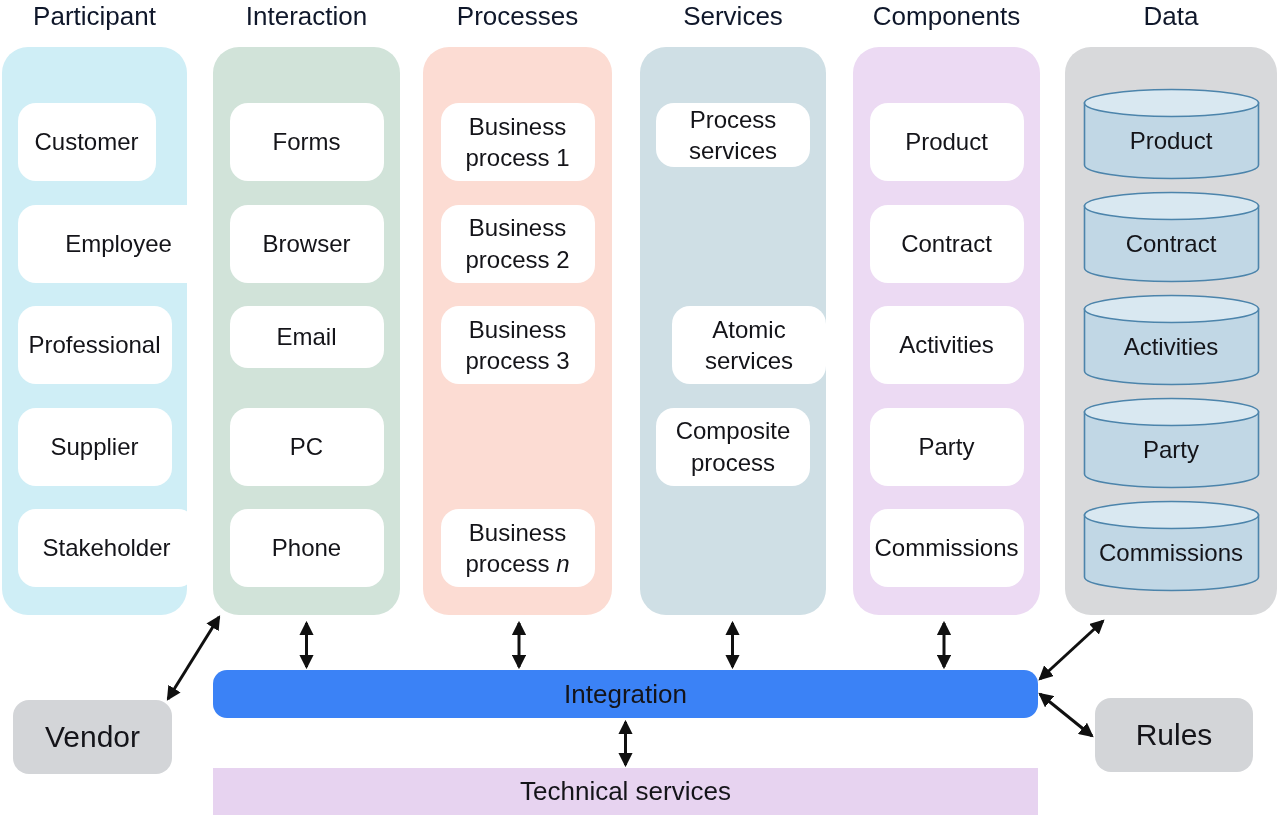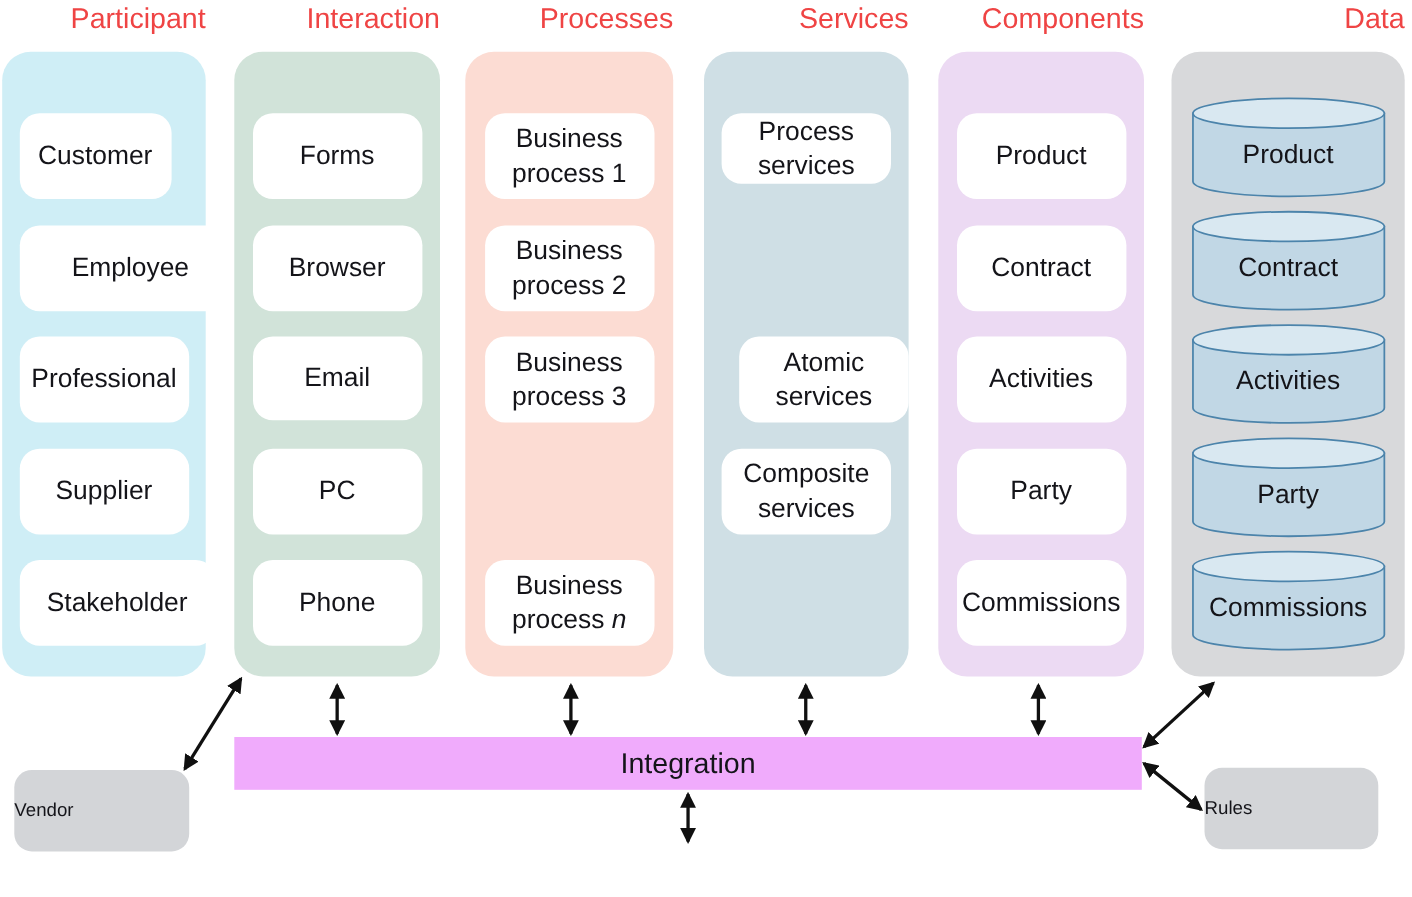--- a/index.html
+++ b/index.html
@@ -10,23 +10,23 @@
     background: #ffffff;
     overflow: hidden;
     font-family: "Liberation Sans", "DejaVu Sans", sans-serif;
     color: #141419;
   }
   .col-header {
     position: absolute;
     top: 0;
     height: 32px;
     line-height: 32px;
-    text-align: right;
+    text-align: center;
     font-size: 26px;
-    color: #ef4444;
+    color: #0f172a;
     white-space: nowrap;
   }
   .column {
     position: absolute;
     top: 47px;
     height: 568px;
     border-radius: 26px;
   }
   .item-box {
     position: absolute;
@@ -60,21 +60,22 @@
     justify-content: center;
     font-size: 26px;
   }
   .bar-integration { top: 670px; height: 48px; }
   .bar-technical  { top: 768px; height: 47px; }
   .side-box {
     position: absolute;
     border-radius: 16px;
     display: flex;
     align-items: center;
-    font-size: 17px;
+    justify-content: center;
+    font-size: 30px;
   }
   .side-vendor { left: 13px;  top: 700px; width: 159px; height: 74px; }
   .side-rules  { left: 1095px; top: 698px; width: 158px; height: 74px; }
   .arrows { position: absolute; left: 0; top: 0; pointer-events: none; }
 </style>
 </head>
 <body>
 
 <div class="canvas" style="color: rgb(20, 20, 25);">
 
@@ -83,41 +84,41 @@
       <div class="column" style="left: 2px; width: 185px; background: rgb(207, 238, 246);"></div>
       <div class="item-box" style="left: 17.5px; top: 103px; width: 138px; height: 78px; background: rgb(255, 255, 255);"><span>Customer</span></div>
       <div class="item-box" style="left: 17.5px; top: 204.5px; width: 180px; height: 78px; background: rgb(255, 255, 255); padding-left: 11px;"><span>Employee</span></div>
       <div class="item-box" style="left: 17.5px; top: 306px; width: 154px; height: 78px; background: rgb(255, 255, 255);"><span>Professional</span></div>
       <div class="item-box" style="left: 17.5px; top: 407.5px; width: 154px; height: 78px; background: rgb(255, 255, 255);"><span>Supplier</span></div>
       <div class="item-box" style="left: 17.5px; top: 509px; width: 178px; height: 78px; background: rgb(255, 255, 255);"><span>Stakeholder</span></div>
       <div class="col-header" style="left: 213px; width: 187px;">Interaction</div>
       <div class="column" style="left: 213px; width: 187px; background: rgb(209, 227, 217);"></div>
       <div class="item-box" style="left: 229.5px; top: 103px; width: 154px; height: 78px; background: rgb(255, 255, 255);"><span>Forms</span></div>
       <div class="item-box" style="left: 229.5px; top: 204.5px; width: 154px; height: 78px; background: rgb(255, 255, 255);"><span>Browser</span></div>
-      <div class="item-box" style="left: 229.5px; top: 306px; width: 154px; height: 76px; background: rgb(255, 255, 255);"><span>Email</span></div>
+      <div class="item-box" style="left: 229.5px; top: 306px; width: 154px; height: 62px; background: rgb(255, 255, 255);"><span>Email</span></div>
       <div class="item-box" style="left: 229.5px; top: 407.5px; width: 154px; height: 78px; background: rgb(255, 255, 255);"><span>PC</span></div>
       <div class="item-box" style="left: 229.5px; top: 509px; width: 154px; height: 78px; background: rgb(255, 255, 255);"><span>Phone</span></div>
       <div class="col-header" style="left: 423px; width: 189px;">Processes</div>
       <div class="column" style="left: 423px; width: 189px; background: rgb(252, 220, 211);"></div>
       <div class="item-box" style="left: 440.5px; top: 103px; width: 154px; height: 78px; background: rgb(255, 255, 255);"><span>Business
 process 1</span></div>
       <div class="item-box" style="left: 440.5px; top: 204.5px; width: 154px; height: 78px; background: rgb(255, 255, 255);"><span>Business
 process 2</span></div>
       <div class="item-box" style="left: 440.5px; top: 306px; width: 154px; height: 78px; background: rgb(255, 255, 255);"><span>Business
 process 3</span></div>
       <div class="item-box" style="left: 440.5px; top: 509px; width: 154px; height: 78px; background: rgb(255, 255, 255);"><span>Business
 process <span class="em">n</span></span></div>
       <div class="col-header" style="left: 640px; width: 186px;">Services</div>
       <div class="column" style="left: 640px; width: 186px; background: rgb(207, 223, 229);"></div>
       <div class="item-box" style="left: 656px; top: 103px; width: 154px; height: 64px; background: rgb(255, 255, 255);"><span>Process
 services</span></div>
       <div class="item-box" style="left: 656px; top: 306px; width: 154px; height: 78px; background: rgb(255, 255, 255); margin-left: 16px;"><span>Atomic
 services</span></div>
       <div class="item-box" style="left: 656px; top: 407.5px; width: 154px; height: 78px; background: rgb(255, 255, 255);"><span>Composite
-services</span></div>
+process</span></div>
       <div class="col-header" style="left: 853px; width: 187px;">Components</div>
       <div class="column" style="left: 853px; width: 187px; background: rgb(236, 218, 243);"></div>
       <div class="item-box" style="left: 869.5px; top: 103px; width: 154px; height: 78px; background: rgb(255, 255, 255);"><span>Product</span></div>
       <div class="item-box" style="left: 869.5px; top: 204.5px; width: 154px; height: 78px; background: rgb(255, 255, 255);"><span>Contract</span></div>
       <div class="item-box" style="left: 869.5px; top: 306px; width: 154px; height: 78px; background: rgb(255, 255, 255);"><span>Activities</span></div>
       <div class="item-box" style="left: 869.5px; top: 407.5px; width: 154px; height: 78px; background: rgb(255, 255, 255);"><span>Party</span></div>
       <div class="item-box" style="left: 869.5px; top: 509px; width: 154px; height: 78px; background: rgb(255, 255, 255);"><span>Commissions</span></div>
       <div class="col-header" style="left: 1065px; width: 212px;">Data</div>
       <div class="column" style="left: 1065px; width: 212px; background: rgb(216, 217, 219);"></div>
       <div class="cyl" style="left: 1082.5px; top: 88px; width: 177px; height: 92px;">
@@ -150,24 +151,27 @@
       </div>
       <div class="cyl" style="left: 1082.5px; top: 500px; width: 177px; height: 92px;">
         <svg width="177" height="92" viewBox="0 0 177 92">
           <path d="M1.5,15 L1.5,77 A87,13.5 0 0,0 175.5,77 L175.5,15 Z" fill="#c1d7e5" stroke="#4c84ab" stroke-width="1.6"></path>
           <ellipse cx="88.5" cy="15" rx="87" ry="13.5" fill="#d9e8f1" stroke="#4c84ab" stroke-width="1.6"></ellipse>
         </svg>
         <span class="cyl-label">Commissions</span>
       </div>
     </div>
 
-  <div class="bar bar-integration" style="background: #f0abfc;">
+  <div class="bar bar-integration" style="background: #3b82f6; border-radius: 14px;">
     <span>Integration</span>
   </div>
 
+  <div class="bar bar-technical" style="background: rgb(231, 211, 240);">
+    <span>Technical services</span>
+  </div>
 
   <div class="side-box side-vendor" style="background: rgb(211, 213, 216);">
     <span>Vendor</span>
   </div>
 
   <div class="side-box side-rules" style="background: rgb(211, 213, 216);">
     <span>Rules</span>
   </div>
 
   <svg class="arrows" width="1284" height="815" viewBox="0 0 1284 815">

